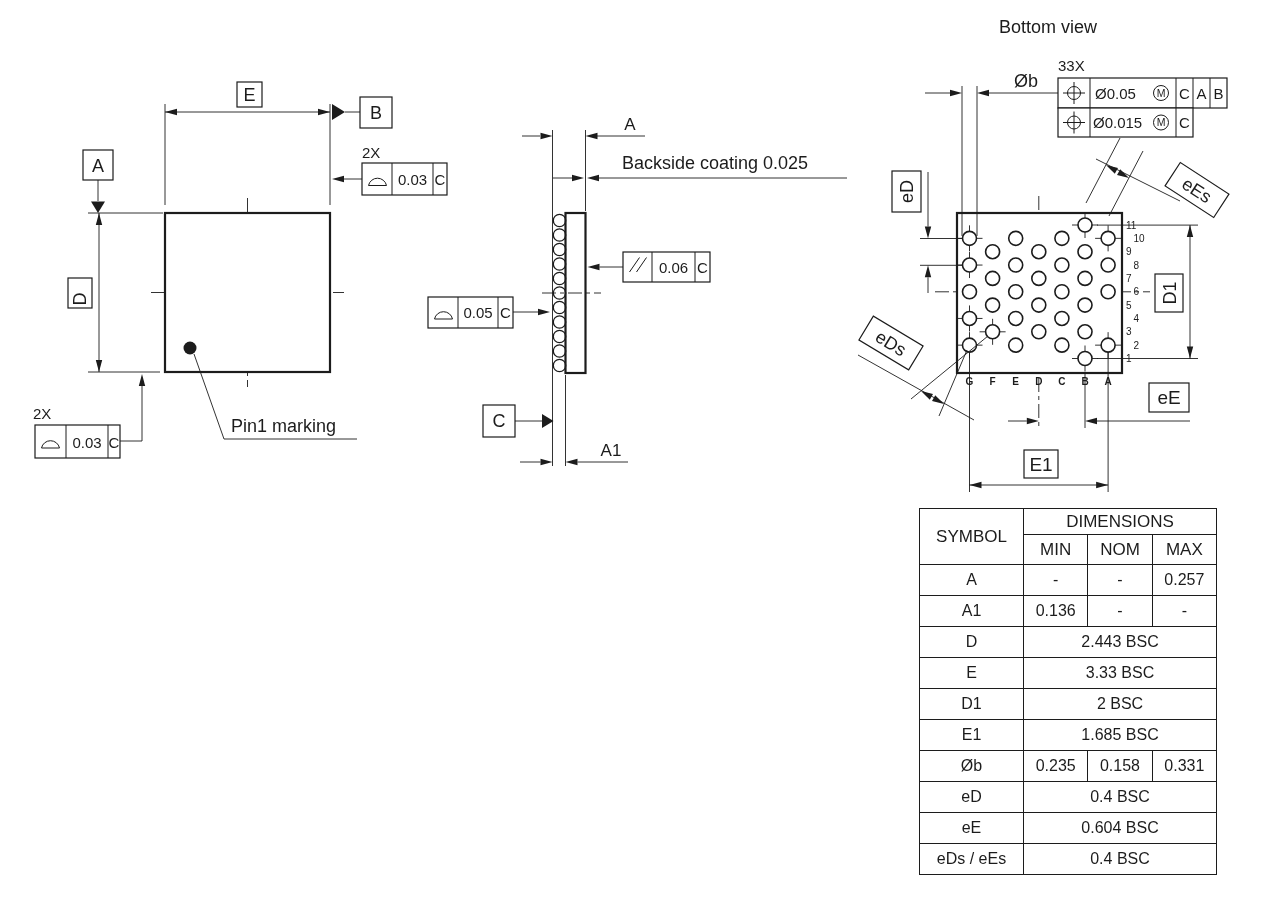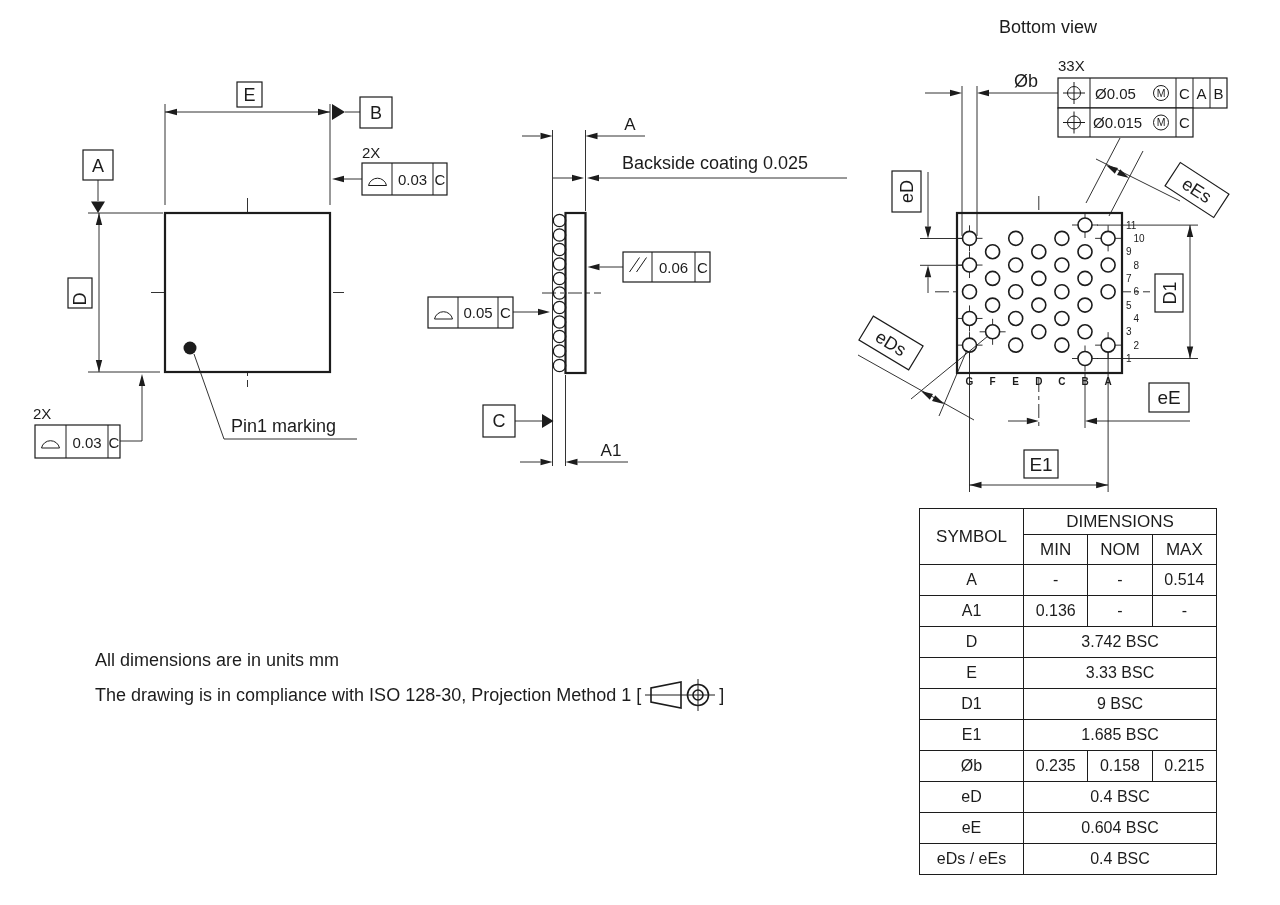--- a/index.html
+++ b/index.html
@@ -369,75 +369,61 @@
         <th style="width:65px;">MIN</th>
         <th style="width:65px;">NOM</th>
         <th style="width:65px;margin-top:37px;">MAX</th>
       </tr>
     </thead>
     <tbody id="dim-table-body">
           <tr style="height: 31px;">
             <td>A</td>
             <td>-</td>
             <td>-</td>
-            <td>0.514</td>
+            <td>0.257</td>
           </tr>
           <tr style="height: 31px;">
             <td>A1</td>
             <td>0.136</td>
             <td>-</td>
             <td>-</td>
           </tr>
           <tr style="height: 31px;">
             <td>D</td>
-            <td colspan="3">3.742 BSC</td>
+            <td colspan="3">2.443 BSC</td>
           </tr>
           <tr style="height: 31px;">
             <td>E</td>
             <td colspan="3">3.33 BSC</td>
           </tr>
           <tr style="height: 31px;">
             <td>D1</td>
-            <td colspan="3">9 BSC</td>
+            <td colspan="3">2 BSC</td>
           </tr>
           <tr style="height: 31px;">
             <td>E1</td>
             <td colspan="3">1.685 BSC</td>
           </tr>
           <tr style="height: 31px;">
             <td>Øb</td>
             <td>0.235</td>
             <td>0.158</td>
-            <td>0.215</td>
+            <td>0.331</td>
           </tr>
           <tr style="height: 31px;">
             <td>eD</td>
             <td colspan="3">0.4 BSC</td>
           </tr>
           <tr style="height: 31px;">
             <td>eE</td>
             <td colspan="3">0.604 BSC</td>
           </tr>
           <tr style="height: 31px;">
             <td>eDs / eEs</td>
             <td colspan="3">0.4 BSC</td>
           </tr>
         </tbody>
   </table>
 </div>
 
 
-<div class="notes">
-  <div>All dimensions are in units mm</div>
-  <div class="row2">
-    <span>The drawing is in compliance with ISO 128-30, Projection Method 1 [</span>
-    <svg width="74" height="36" viewBox="0 0 74 36">
-      <path d="M2 18 H72" stroke="#1c1c1c" stroke-width="1"></path>
-      <polygon points="8,11 8,25 38,31 38,5" fill="none" stroke="#1c1c1c" stroke-width="1.6"></polygon>
-      <circle cx="55" cy="18" r="10.5" fill="none" stroke="#1c1c1c" stroke-width="1.6"></circle>
-      <circle cx="55" cy="18" r="5" fill="none" stroke="#1c1c1c" stroke-width="1.6"></circle>
-      <path d="M55 2 V34" stroke="#1c1c1c" stroke-width="1"></path>
-    </svg>
-    <span>]</span>
-  </div>
+
 </div>
 
-</div>
-
 </body></html>

